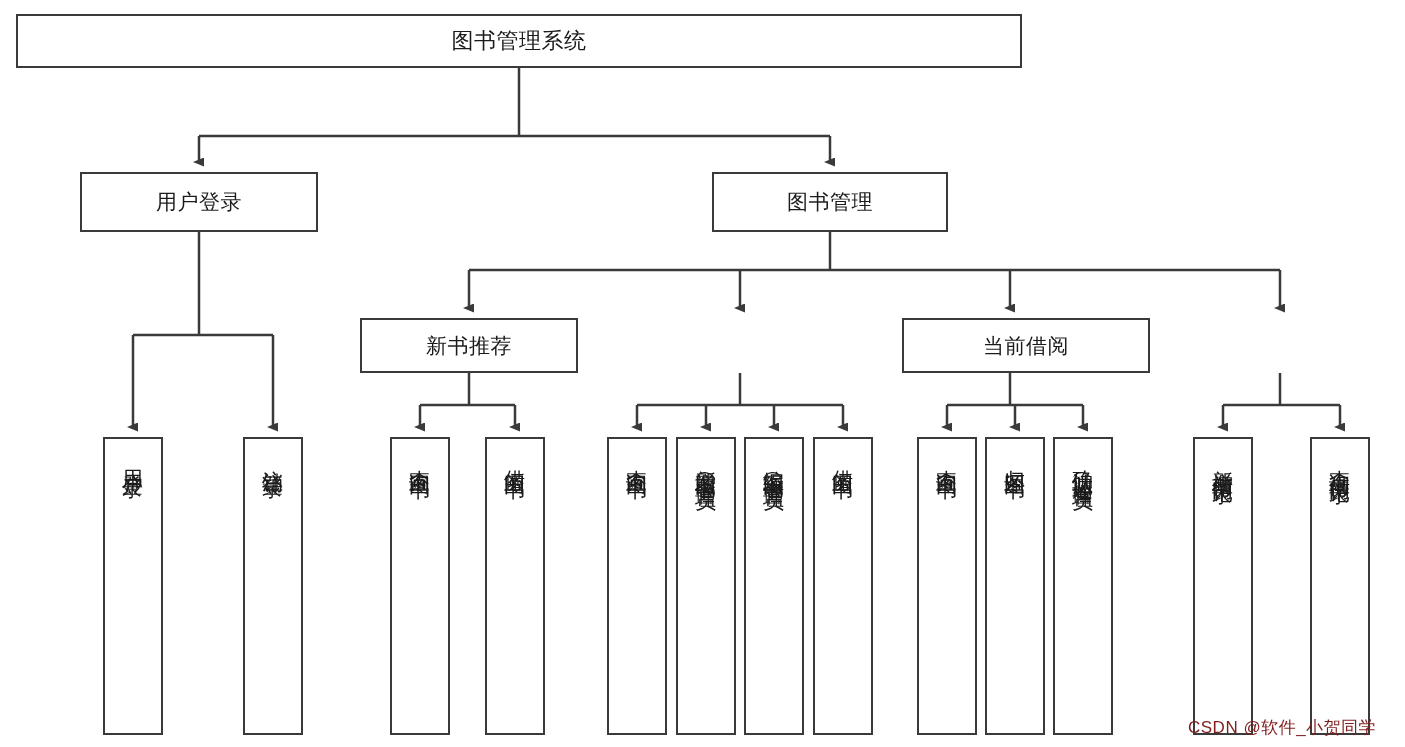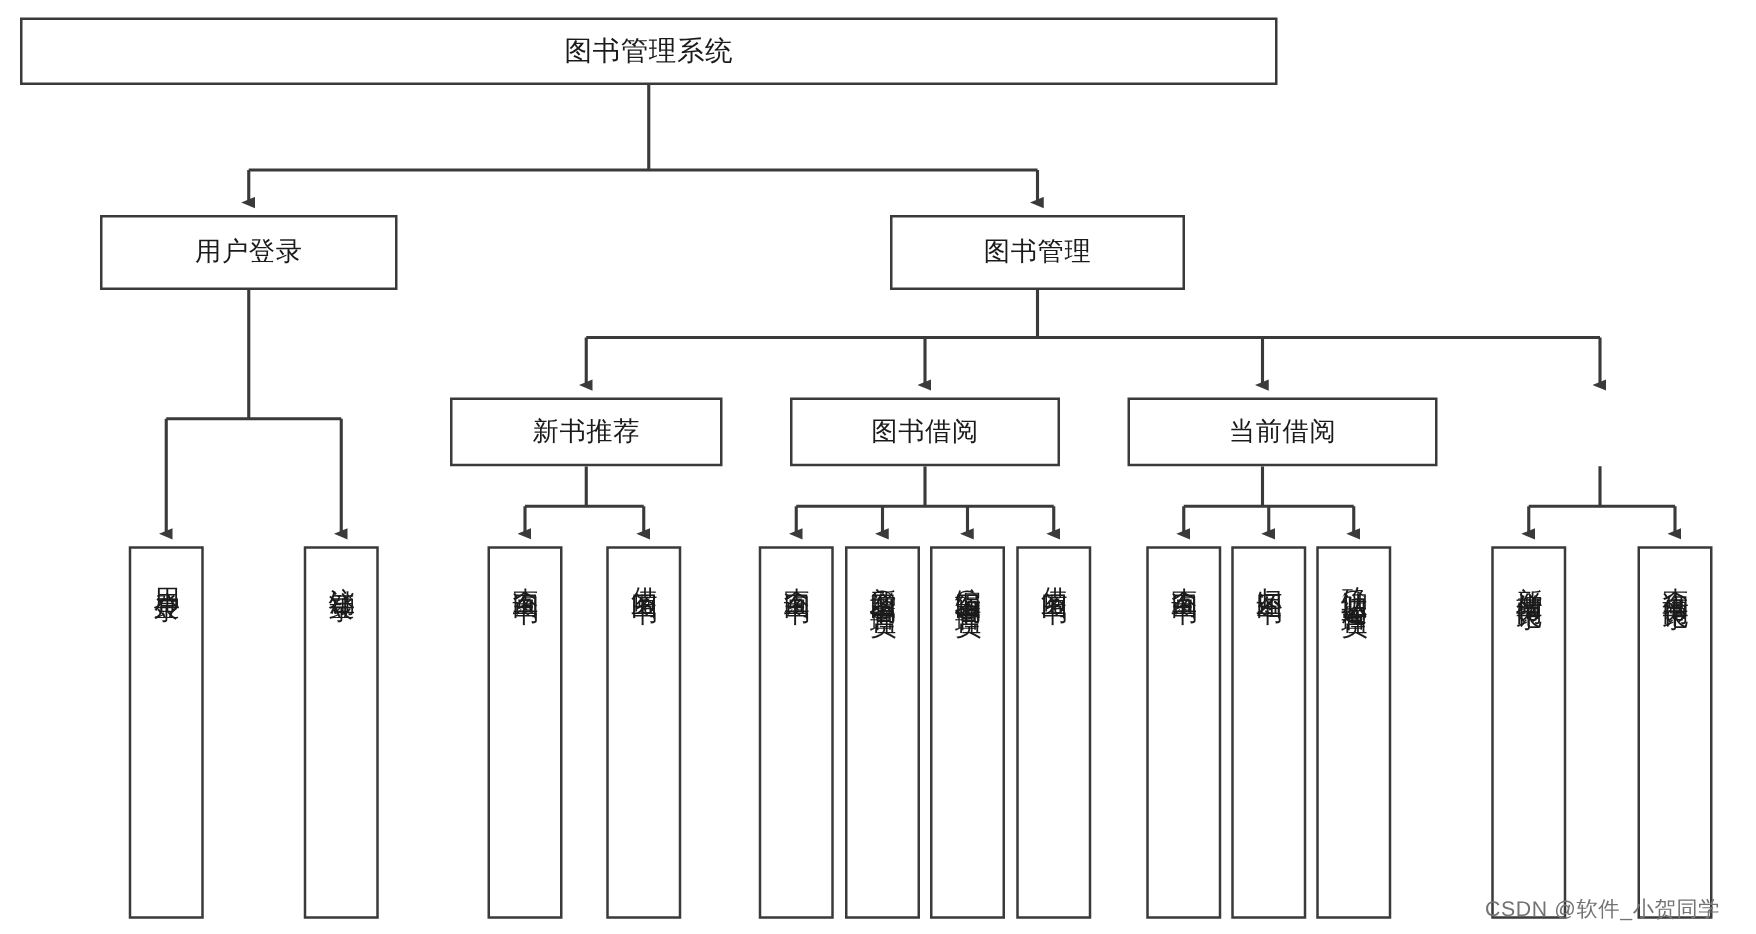--- a/index.html
+++ b/index.html
@@ -61,21 +61,21 @@
     letter-spacing: 3px;
     line-height: 1;
     white-space: nowrap;
   }
   .node.root .node-label {
     font-size: 22px;
   }
   .watermark {
     position: absolute;
     font-size: 17px;
-    color: #737373;
+    color: #7f1d1d;
     white-space: nowrap;
     letter-spacing: 0.5px;
     text-align: center;
   }
 </style>
 </head>
 <body>
 
 <div id="diagram-root">
 
@@ -136,23 +136,20 @@
   <div class="node horizontal" style="left:80px; top:172px; width:238px; height:60px;">
     <span class="node-label">用户登录</span>
   </div>
   <div class="node horizontal" style="left:360px; top:318px; width:218px; height:55px;">
     <span class="node-label">新书推荐</span>
   </div>
 
   <div class="node horizontal" style="left:712px; top:172px; width:236px; height:60px;">
     <span class="node-label">图书管理</span>
   </div>
-  <div class="node horizontal" style="left:632px; top:318px; width:216px; height:55px;">
-    <span class="node-label">图书借阅</span>
-  </div>
   <div class="node horizontal" style="left:902px; top:318px; width:248px; height:55px;">
     <span class="node-label">当前借阅</span>
   </div>
 
   <div class="node vertical" style="left:103px; top:437px; width:60px; height:298px;">
     <span class="node-label">用户登录</span>
   </div>
   <div class="node vertical" style="left:243px; top:437px; width:60px; height:298px;">
     <span class="node-label">注销登录</span>
   </div>

